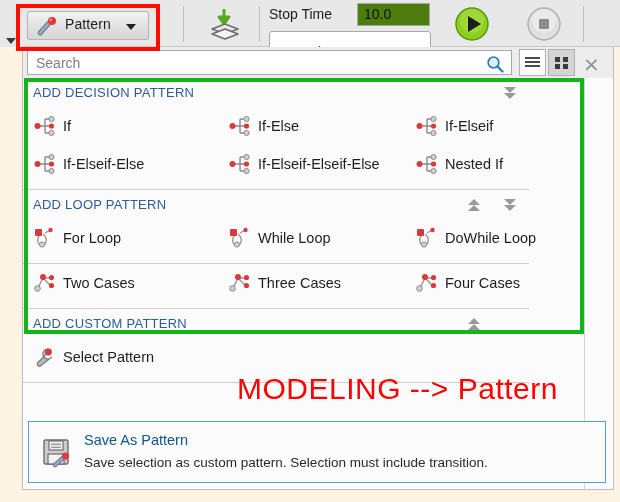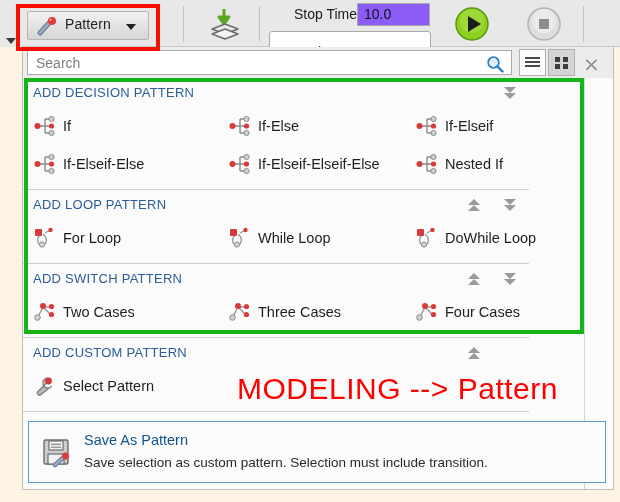--- a/index.html
+++ b/index.html
@@ -64,26 +64,26 @@
     background: #c2c2c2;
   }
   .tb-sep.s1 { left: 183px; }
   .tb-sep.s2 { left: 259px; }
   .tb-sep.s3 { left: 583px; }
 
   .layers-icon { position: absolute; left: 205px; top: 8px; }
 
   .stop-time-label {
     position: absolute; left: 269px; top: 6px;
-    font-size: 14px; color: #1b1b1b; margin-left: 25px;
+    font-size: 14px; color: #1b1b1b;
   }
   .stop-time-input {
     position: absolute; left: 357px; top: 3px;
     width: 73px; height: 23px;
-    background: #8b5cf6;
+    background: #4d7c0f;
     border: 1px solid #a9a9a9;
     box-sizing: border-box;
     font-size: 14px;
     color: #111;
     padding: 2px 0 0 6px;
   }
   .mode-select {
     position: absolute; left: 269px; top: 31px;
     width: 162px; height: 24px;
     background: #fff;
@@ -518,35 +518,20 @@
                 <circle cx="9" cy="17.5" r="2.6" fill="#d3d3d3" stroke="#8b8b8b" stroke-width="1"></circle>
               </svg>
             </span>
             <span class="lbl">DoWhile Loop</span>
           </div>
         </div>
       </div>
     </div>
 
     <div class="section">
-      <div class="sec-header">
-        <span class="sec-title">ADD SWITCH PATTERN</span>
-        <span class="sec-up">
-          <svg width="18" height="20" viewBox="0 0 18 20">
-            <path d="M9 4 L15 10 L3 10 Z" fill="#9a9a9a"></path>
-            <path d="M9 10 L15 16 L3 16 Z" fill="#9a9a9a"></path>
-          </svg>
-        </span>
-        <span class="sec-dd">
-          <svg width="18" height="20" viewBox="0 0 18 20">
-            <path d="M3 4 L15 4 L9 10 Z" fill="#9a9a9a"></path>
-            <path d="M3 10 L15 10 L9 16 Z" fill="#9a9a9a"></path>
-          </svg>
-        </span>
-      </div>
       <div class="items-grid">
         <div class="item-row">
           <div class="item col0">
             <span class="ic">
               <svg width="24" height="22" viewBox="0 0 24 22">
                 <g stroke="#9a9a9a" stroke-width="1.5" fill="none">
                   <path d="M5 16 L10 6 L17 6"></path>
                   <path d="M10 6 L17 13"></path>
                 </g>
                 <circle cx="10" cy="5" r="3" fill="#d83a3a"></circle>

